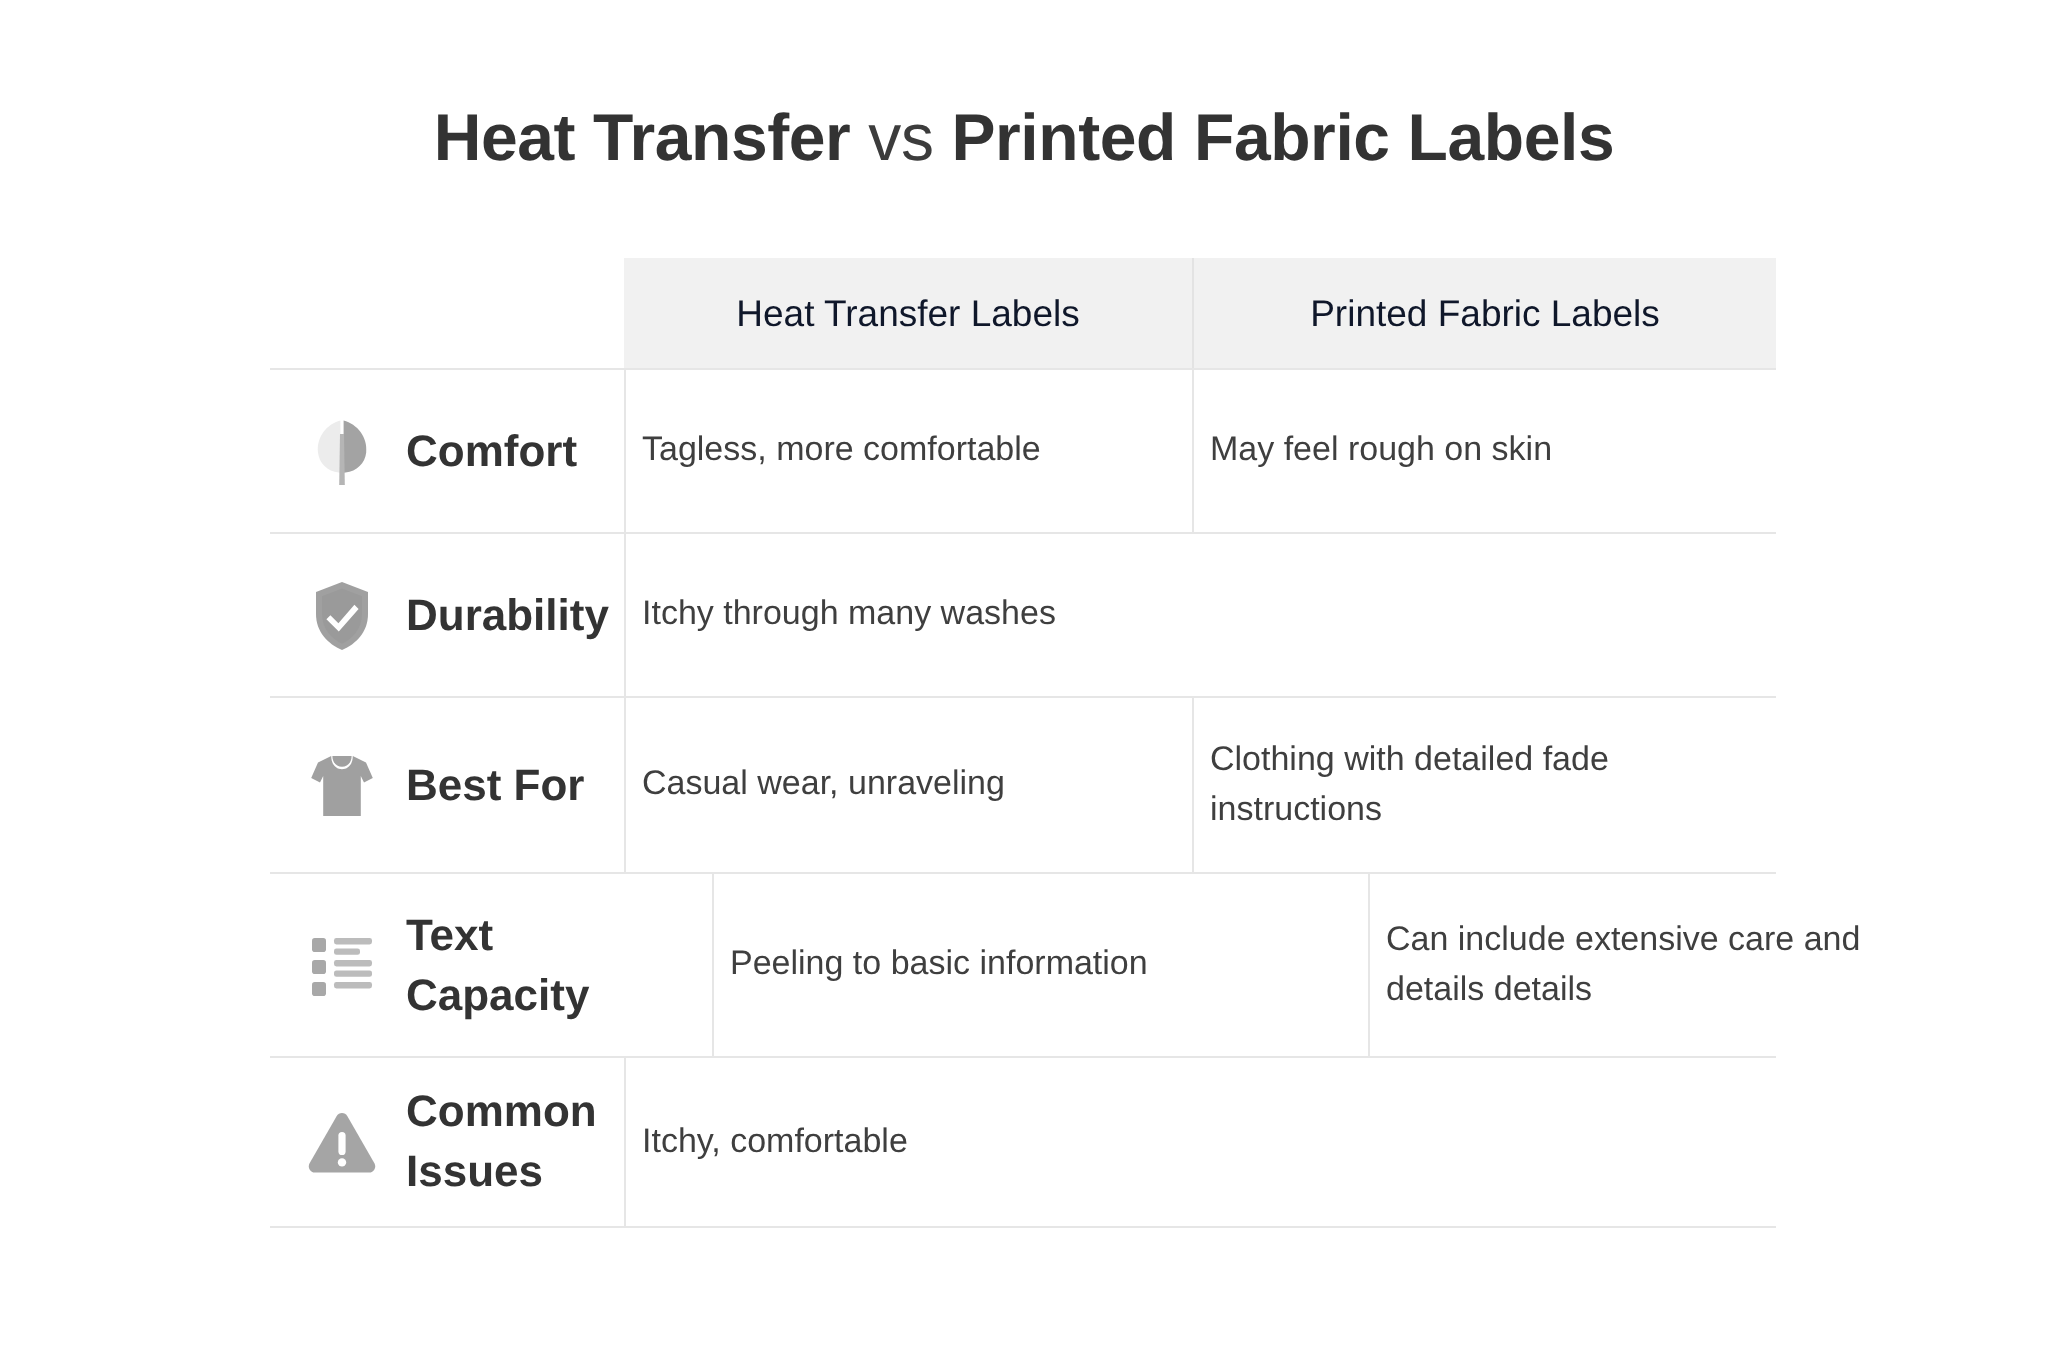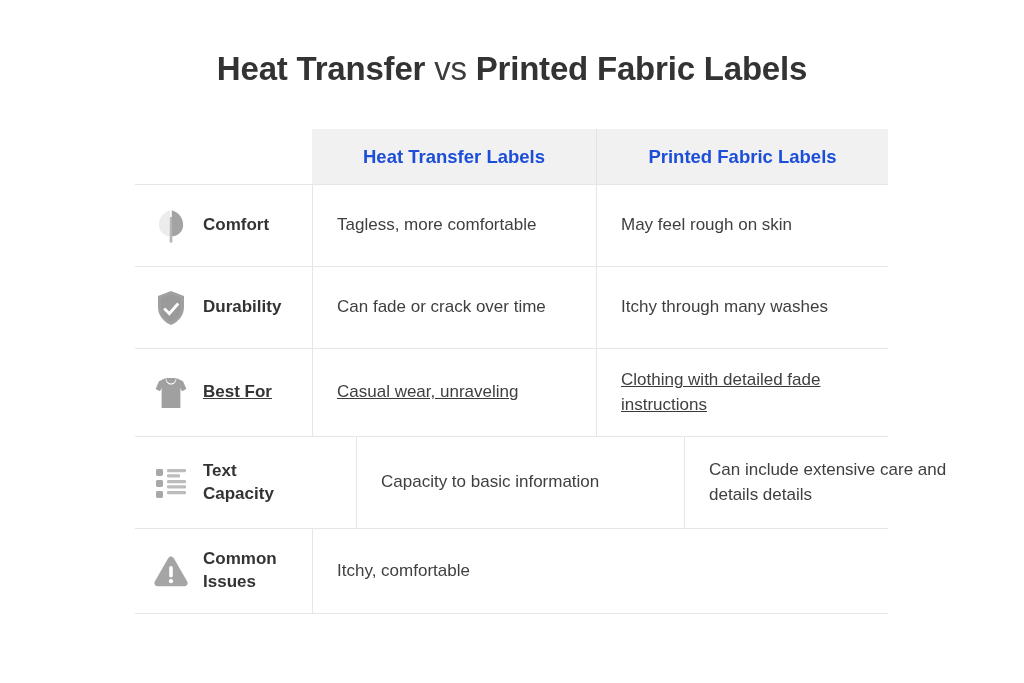--- a/index.html
+++ b/index.html
@@ -57,22 +57,22 @@
     background: #ffffff;
   }
   .header-cell {
     flex: 0 0 284px;
     width: 284px;
     background: #f1f1f1;
     display: flex;
     align-items: center;
     justify-content: center;
     font-size: 18.5px;
-    font-weight: 700;
-    color: #1d4ed8;
+    font-weight: 400;
+    color: #0f172a;
     box-sizing: border-box;
   }
   .header-cell.second {
     flex: 0 0 292px;
     width: 292px;
     border-left: 1px solid #e3e3e3;
   }
 
   .row {
     display: flex;
@@ -96,48 +96,48 @@
   .icon-box {
     width: 40px;
     height: 44px;
     flex: 0 0 40px;
     display: flex;
     align-items: center;
     justify-content: center;
   }
   .icon-box svg { display: block; }
   .label-text {
-    font-size: 17px;
+    font-size: 22px;
     font-weight: 700;
     color: #333333;
     line-height: 1.35;
   }
 
   .cell-value {
     flex: 0 0 284px;
     width: 284px;
     border-left: 1px solid #e6e6e6;
     display: flex;
     align-items: center;
-    padding: 10px 20px 10px 24px;
+    padding: 10px 20px 10px 8px;
     box-sizing: border-box;
     font-size: 17px;
     font-weight: 400;
     color: #3f3f3f;
     line-height: 1.42;
   }
   .cell-value.second {
     flex: 0 0 292px;
     width: 292px;
   }
 
   
   .row.r1 { height: 82px; }
   .row.r2 { height: 82px; }
-  .row.r3 { height: 88px; text-decoration: underline; }
+  .row.r3 { height: 88px; }
   .row.r4 { height: 92px; gap: 44px; }
   .row.r5 { height: 86px; }
 </style>
 </head>
 <body>
 
 <div class="page">
 
   <div class="title">
     <span>Heat Transfer</span>
@@ -172,21 +172,20 @@
       <div class="cell-label">
         <span class="icon-box">
           <svg width="32" height="38" viewBox="0 0 32 38">
             <path d="M16 2 L29 7 L29 18 C29 27 23 33 16 36 C9 33 3 27 3 18 L3 7 Z" fill="#a0a0a0"></path>
             <path d="M16 5.2 L26 9.1 L26 18 C26 25.4 21.3 30.4 16 32.9 C10.7 30.4 6 25.4 6 18 L6 9.1 Z" fill="#9a9a9a"></path>
             <path d="M10.2 18.6 L14.2 22.6 L22.2 13.4 L24.3 15.5 L14.4 26.8 L8.2 20.6 Z" fill="#ffffff"></path>
           </svg>
         </span>
         <span class="label-text">Durability</span>
       </div>
-      <div class="cell-value">Can fade or crack over time</div>
       <div class="cell-value second">Itchy through many washes</div>
     </div>
 
     <div class="row r3">
       <div class="cell-label">
         <span class="icon-box">
           <svg width="36" height="36" viewBox="0 0 36 36">
             <path d="M13.2 3 L22.8 3 C22.8 6.4 20.6 8.4 18 8.4 C15.4 8.4 13.2 6.4 13.2 3 Z
                      M12.6 3 L6.0 6.2 L2.6 14.0 L7.0 16.2 L8.6 13.0 L8.6 33 L27.4 33 L27.4 13.0
                      L29.0 16.2 L33.4 14.0 L30.0 6.2 L23.4 3
@@ -208,21 +207,21 @@
             <rect x="2" y="25" width="7" height="7" rx="1.4" fill="#a8a8a8"></rect>
             <rect x="13" y="3" width="19" height="3.2" rx="1.2" fill="#bcbcbc"></rect>
             <rect x="13" y="8.2" width="13" height="3.2" rx="1.2" fill="#bcbcbc"></rect>
             <rect x="13" y="14" width="19" height="3.2" rx="1.2" fill="#bcbcbc"></rect>
             <rect x="13" y="19.2" width="19" height="3.2" rx="1.2" fill="#bcbcbc"></rect>
             <rect x="13" y="25" width="19" height="3.2" rx="1.2" fill="#bcbcbc"></rect>
           </svg>
         </span>
         <span class="label-text">Text Capacity</span>
       </div>
-      <div class="cell-value">Capacity to basic information</div>
+      <div class="cell-value">Peeling to basic information</div>
       <div class="cell-value second">Can include extensive care and details details</div>
     </div>
 
     <div class="row r5 last">
       <div class="cell-label">
         <span class="icon-box">
           <svg width="36" height="34" viewBox="0 0 36 34">
             <path d="M18 2.5 C19.1 2.5 20.1 3.1 20.7 4.1 L34.2 27.6 C35.4 29.7 33.9 32.3 31.5 32.3
                      L4.5 32.3 C2.1 32.3 0.6 29.7 1.8 27.6 L15.3 4.1 C15.9 3.1 16.9 2.5 18 2.5 Z" fill="#a5a5a5"></path>
             <rect x="16.2" y="12" width="3.6" height="11.5" rx="1.8" fill="#ffffff"></rect>

